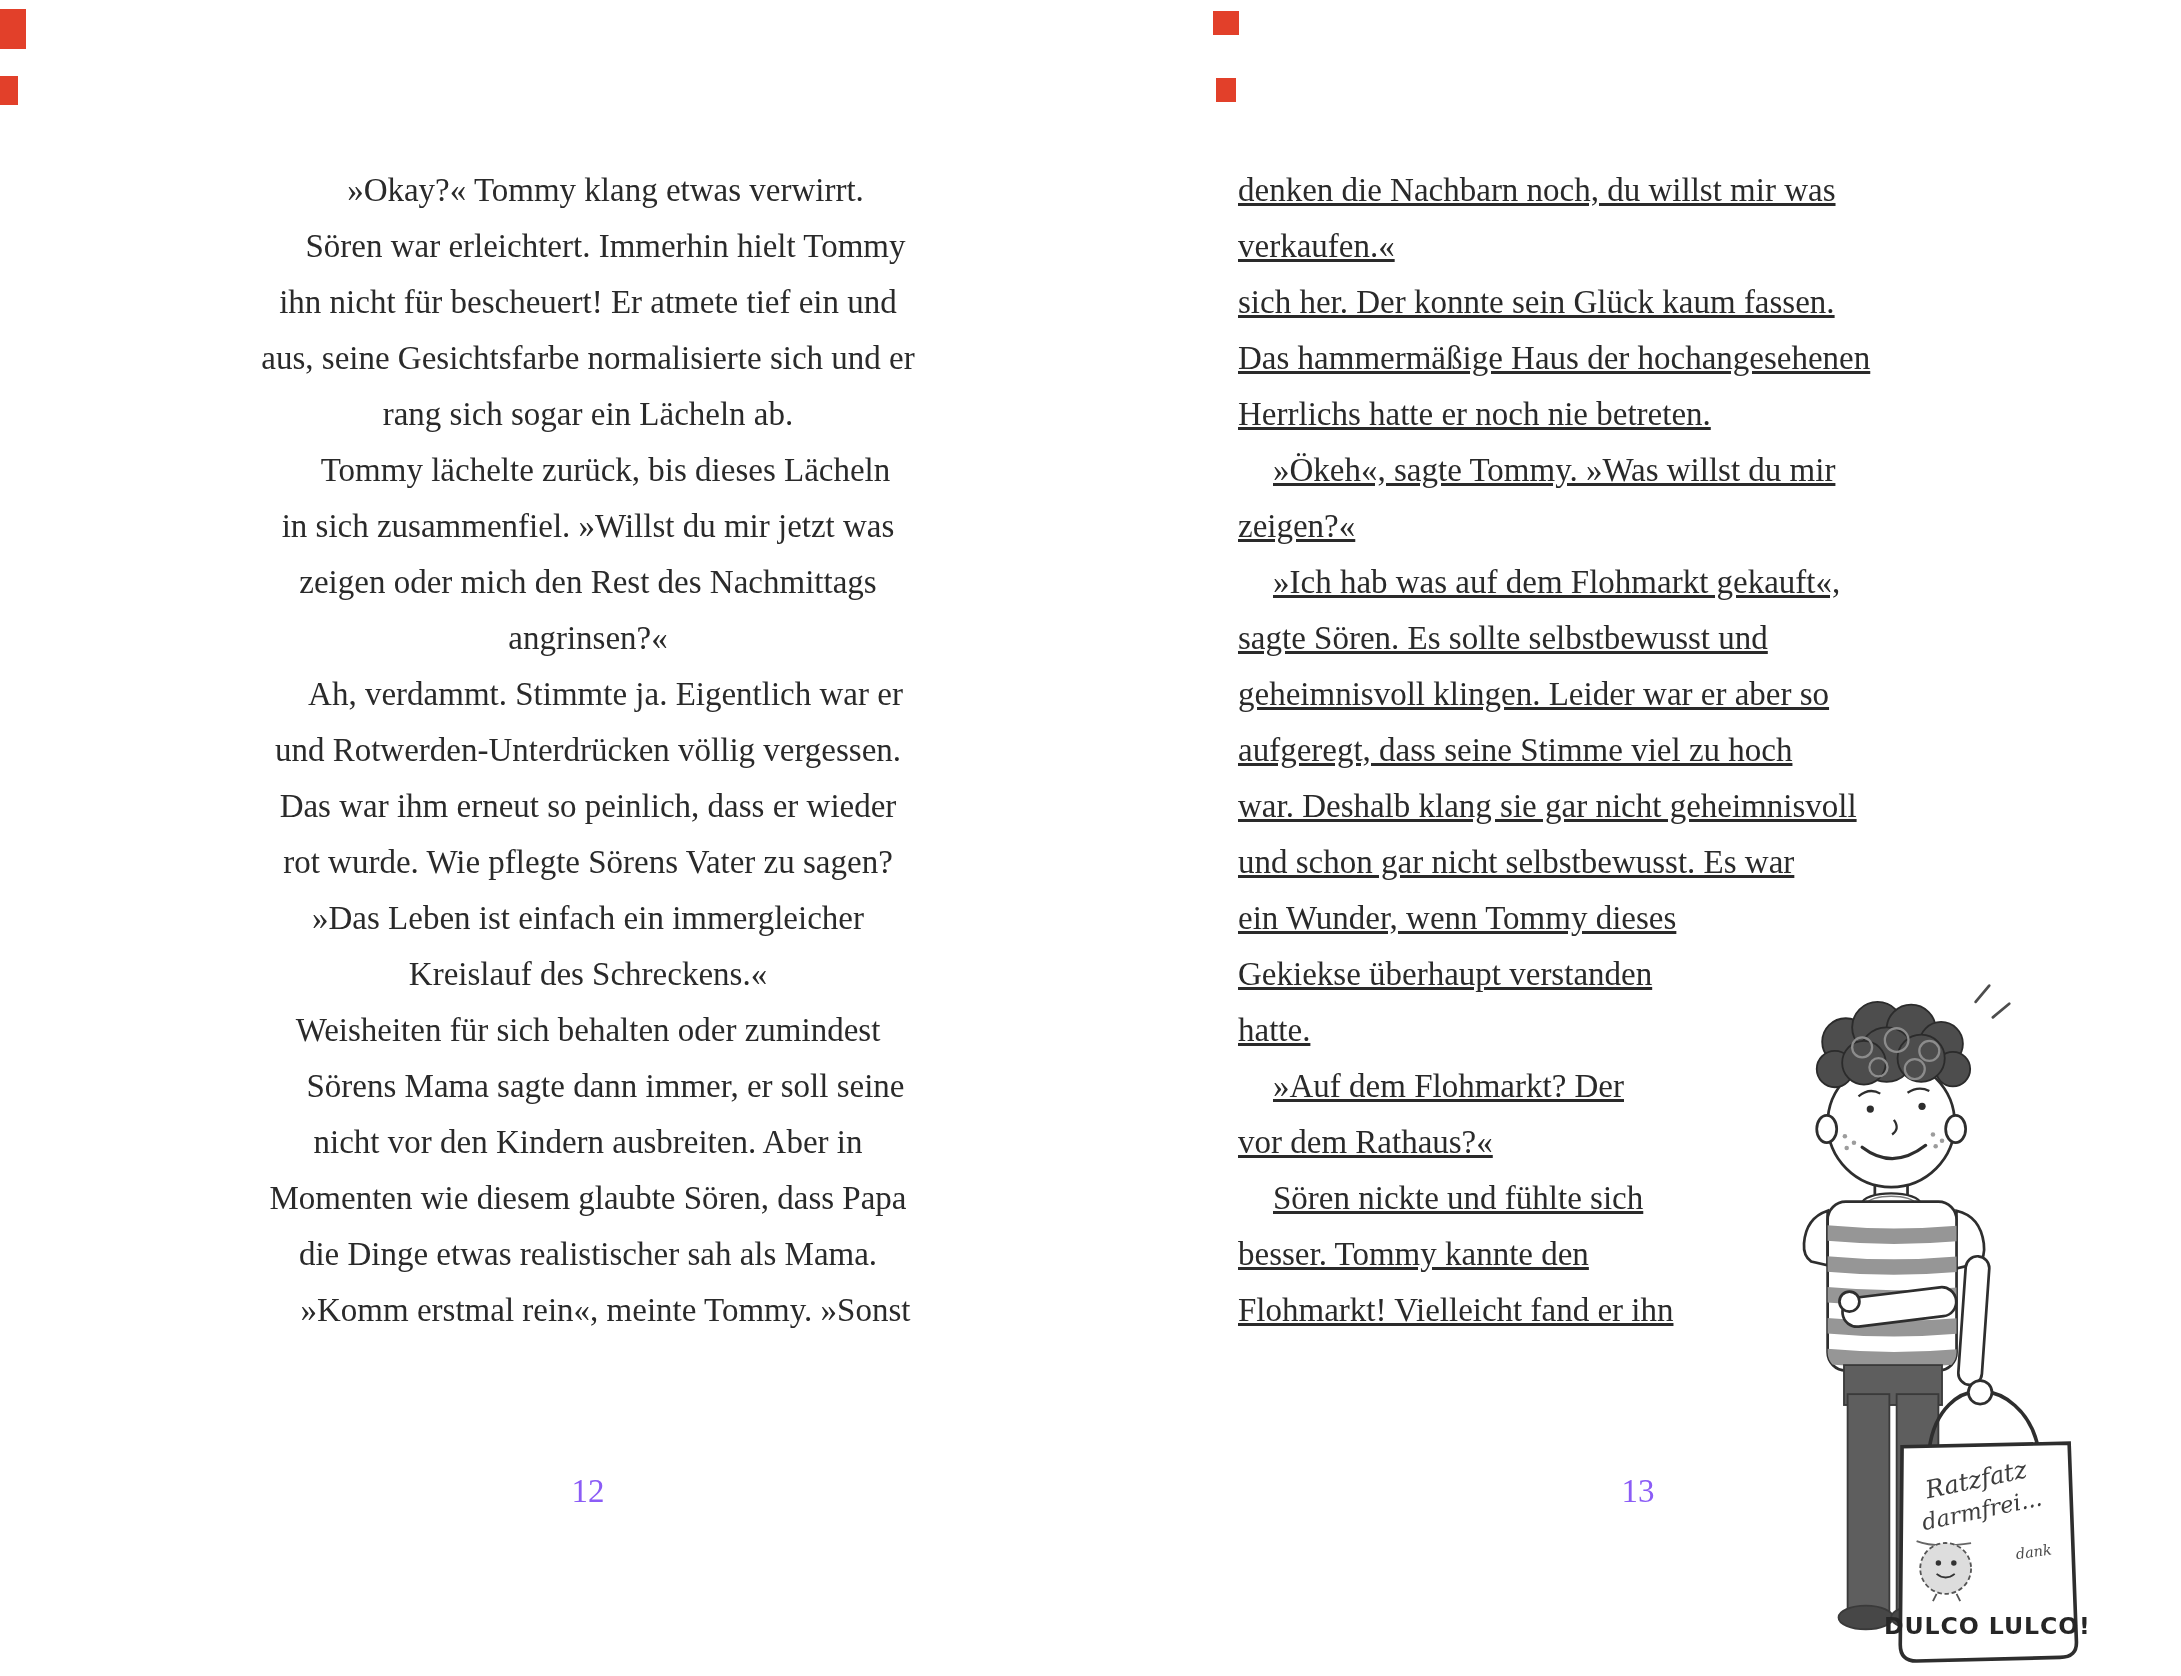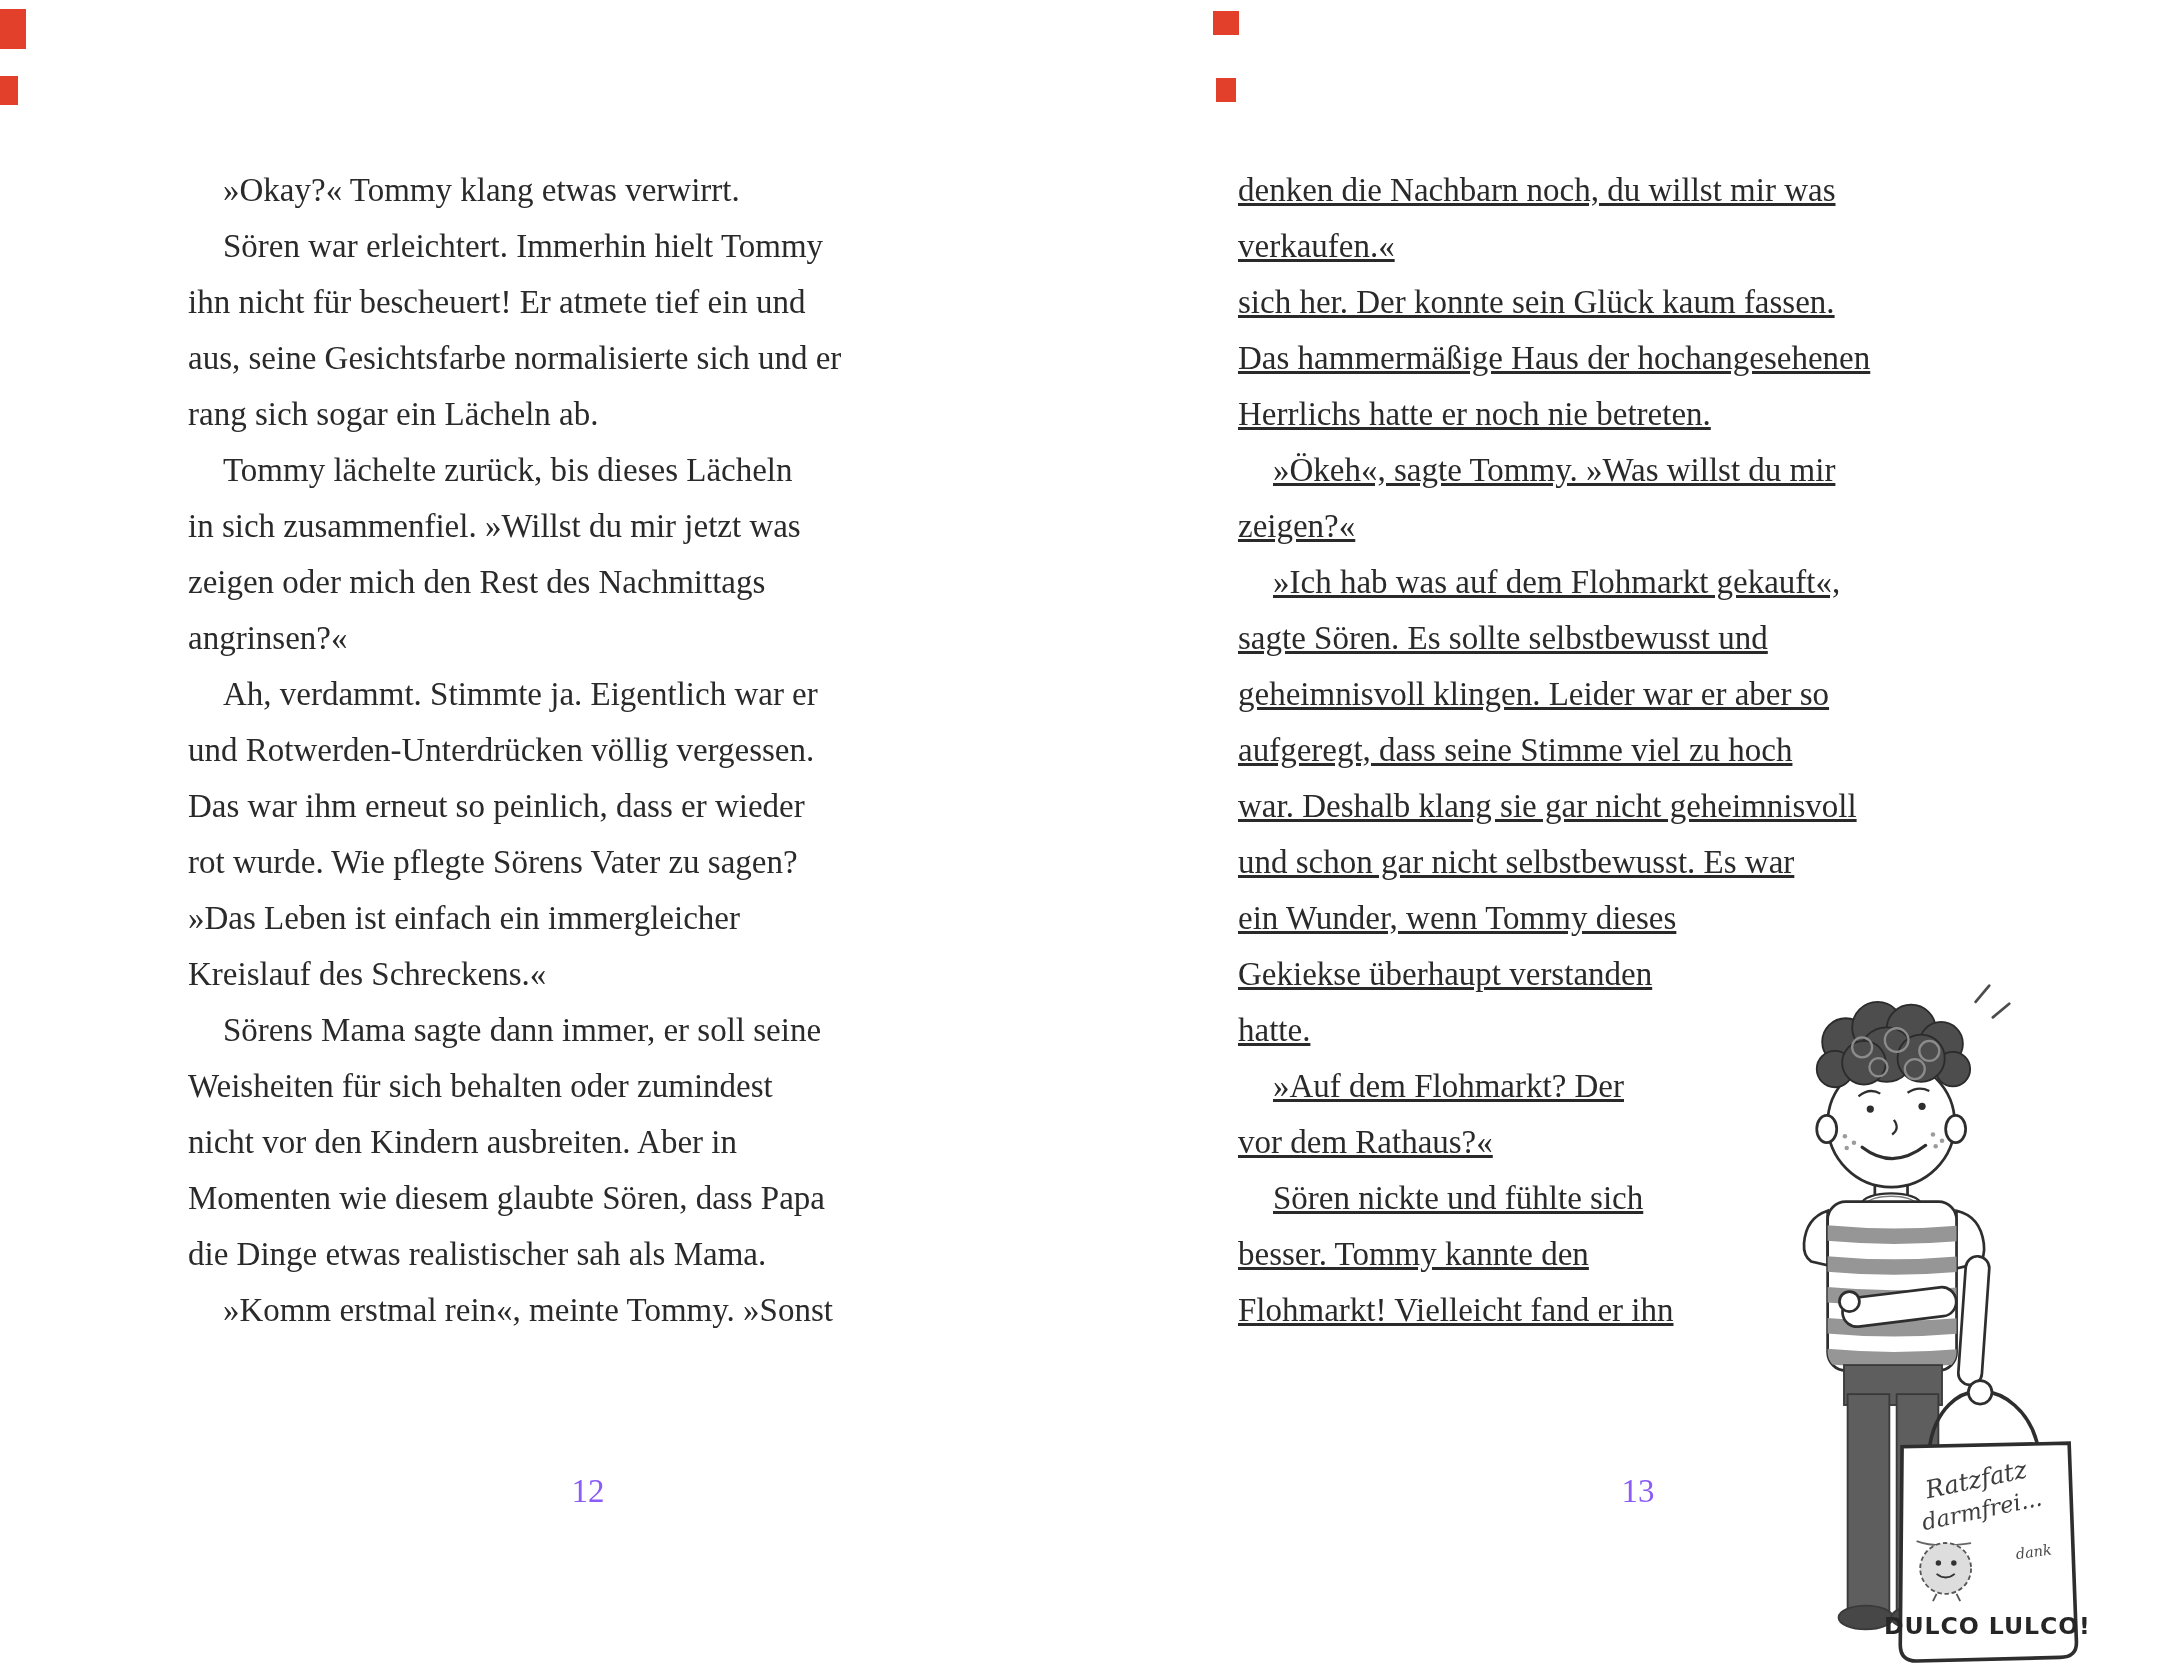--- a/index.html
+++ b/index.html
@@ -13,21 +13,21 @@
     position: relative;
     overflow: hidden;
   }
   .col {
     position: absolute;
     top: 162px;
     width: 800px;
     font-size: 33px;
     line-height: 56px;
   }
-  .col-left  { left: 188px; }
+  .col-left  { left: 188px; text-align: center; }
   .col-right { left: 1238px; text-decoration: underline; }
   .line {
     height: 56px;
     white-space: nowrap;
   }
   .ind { padding-left: 35px; }
   .pagenum {
     position: absolute;
     top: 1473px;
     width: 800px;
@@ -86,22 +86,22 @@
   <div class="line ind">Tommy lächelte zurück, bis dieses Lächeln</div>
   <div class="line">in sich zusammenfiel. »Willst du mir jetzt was</div>
   <div class="line">zeigen oder mich den Rest des Nachmittags</div>
   <div class="line">angrinsen?«</div>
   <div class="line ind">Ah, verdammt. Stimmte ja. Eigentlich war er</div>
   <div class="line">und Rotwerden-Unterdrücken völlig vergessen.</div>
   <div class="line">Das war ihm erneut so peinlich, dass er wieder</div>
   <div class="line">rot wurde. Wie pflegte Sörens Vater zu sagen?</div>
   <div class="line">»Das Leben ist einfach ein immergleicher</div>
   <div class="line">Kreislauf des Schreckens.«</div>
+  <div class="line">Weisheiten für sich behalten oder zumindest</div>
   <div class="line ind">Sörens Mama sagte dann immer, er soll seine</div>
-  <div class="line">Weisheiten für sich behalten oder zumindest</div>
   <div class="line">nicht vor den Kindern ausbreiten. Aber in</div>
   <div class="line">Momenten wie diesem glaubte Sören, dass Papa</div>
   <div class="line">die Dinge etwas realistischer sah als Mama.</div>
   <div class="line ind">»Komm erstmal rein«, meinte Tommy. »Sonst</div>
 </div>
 
 <div class="col col-right">
   <div class="line">denken die Nachbarn noch, du willst mir was</div>
   <div class="line">verkaufen.«</div>
   <div class="line">sich her. Der konnte sein Glück kaum fassen.</div>

